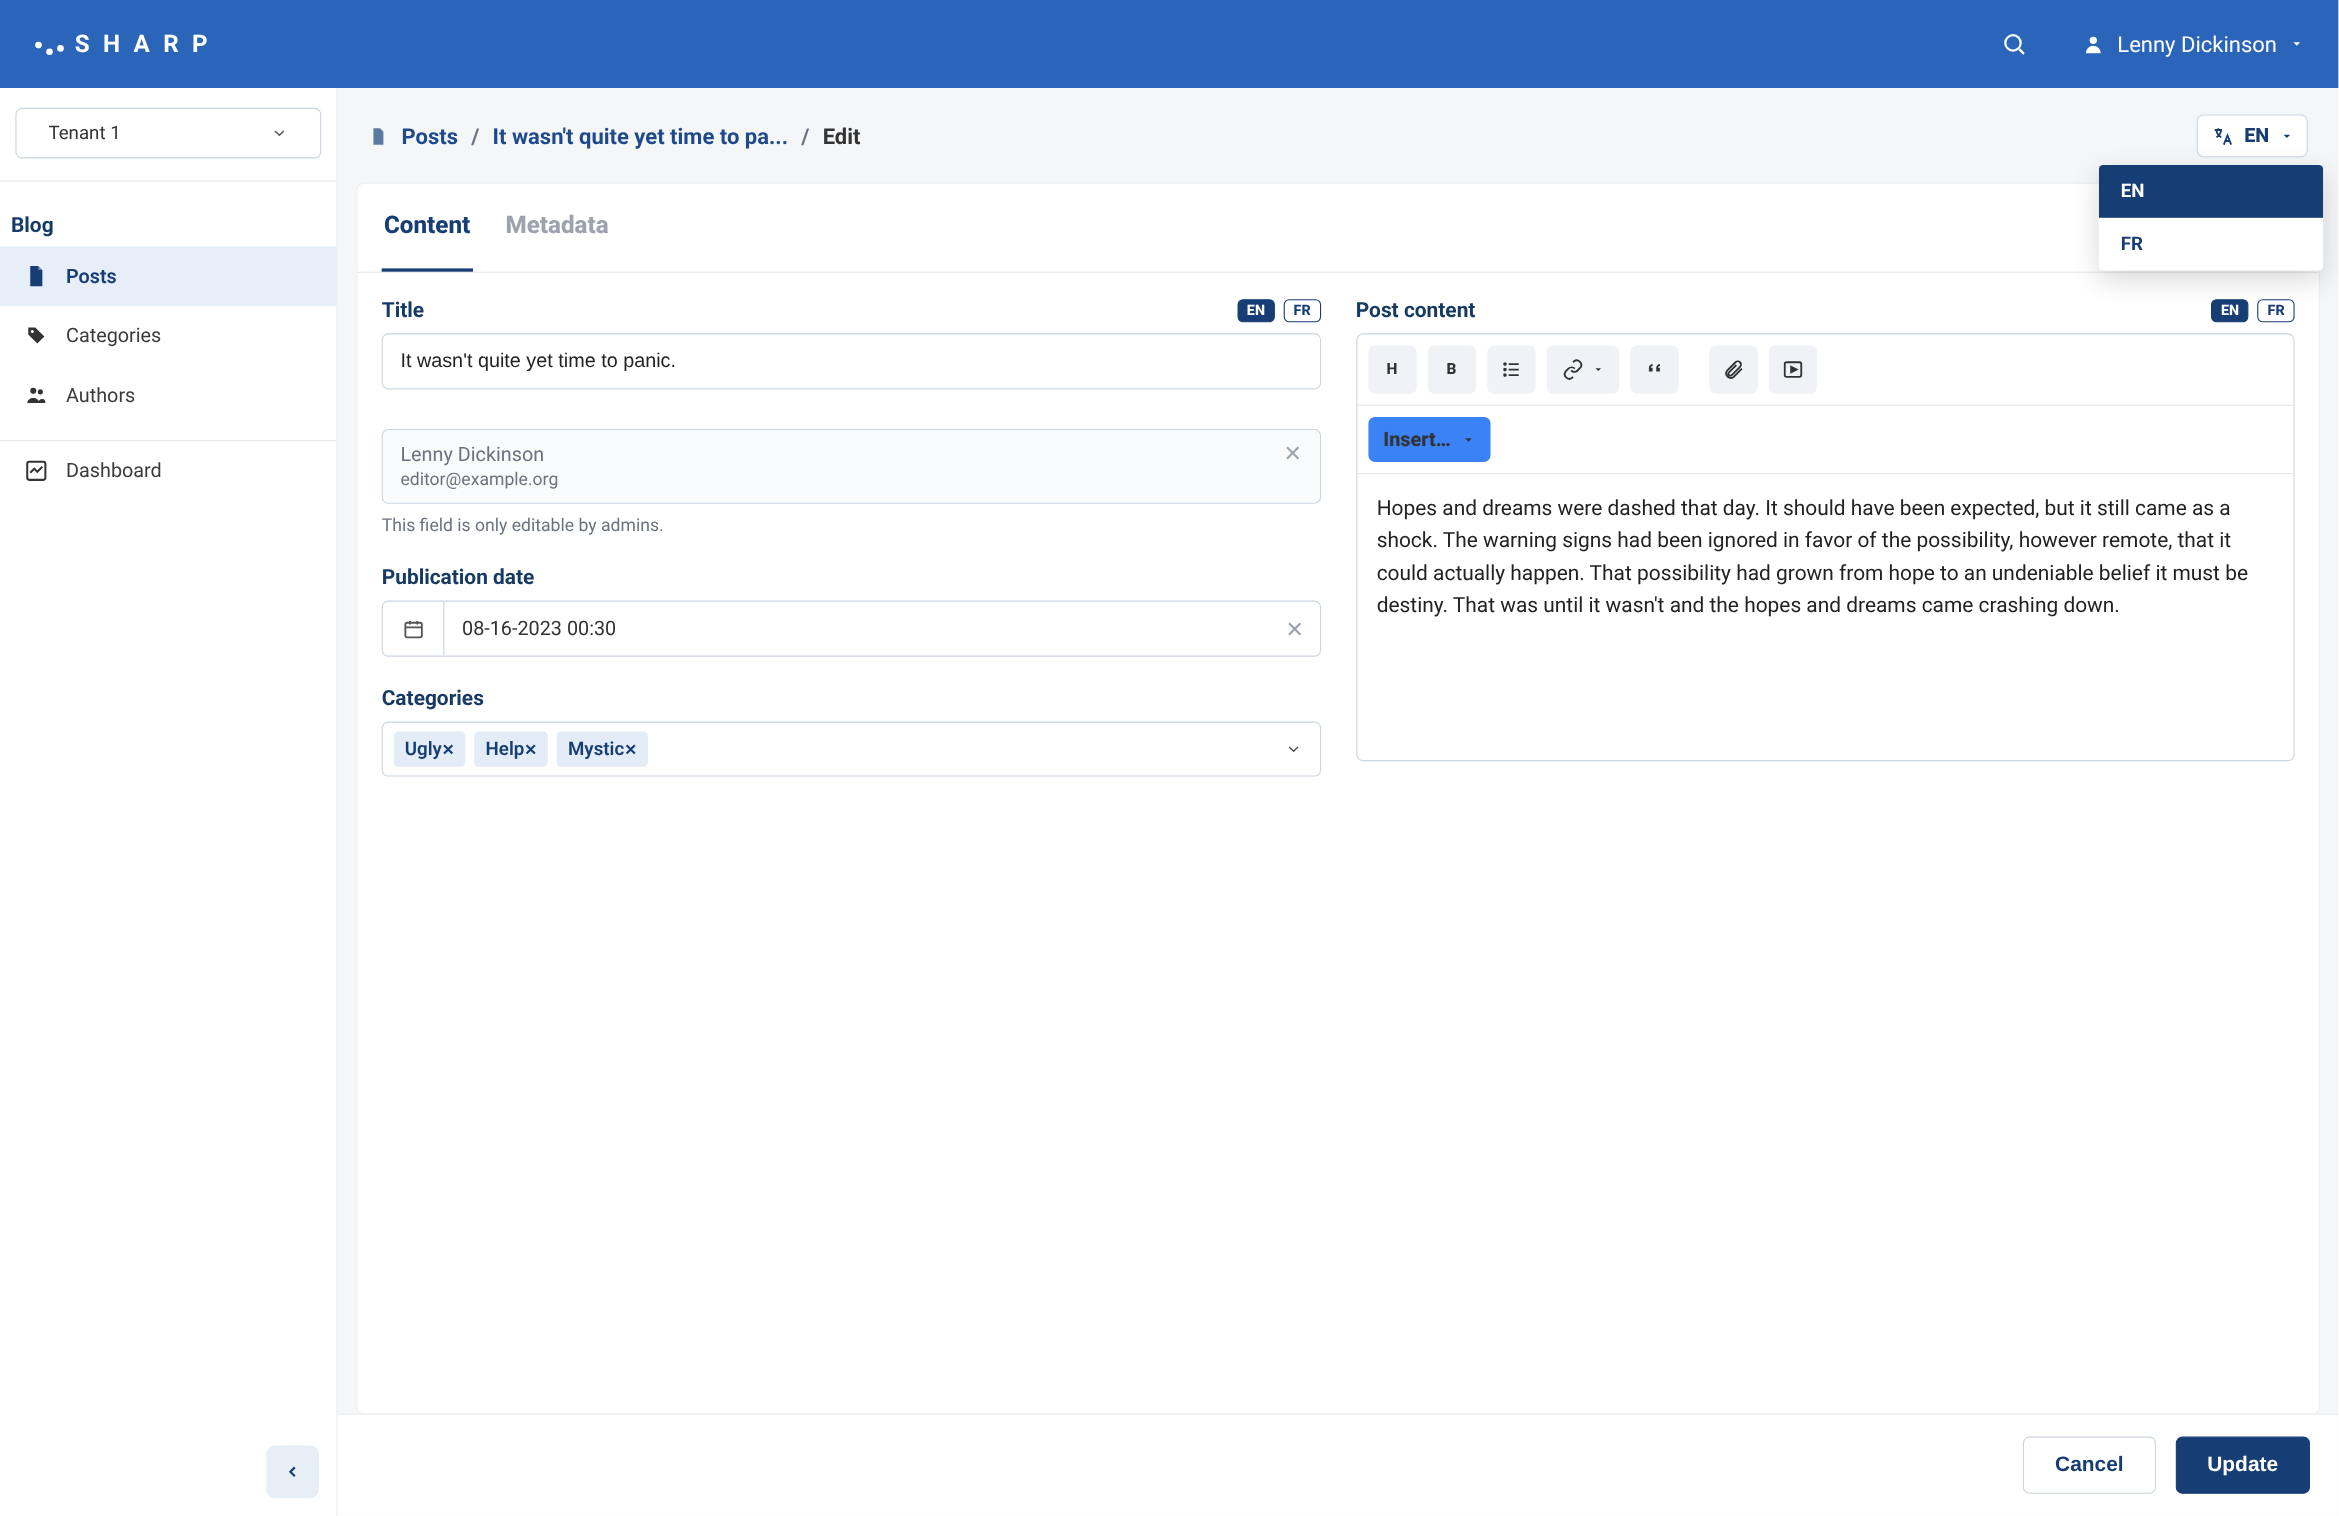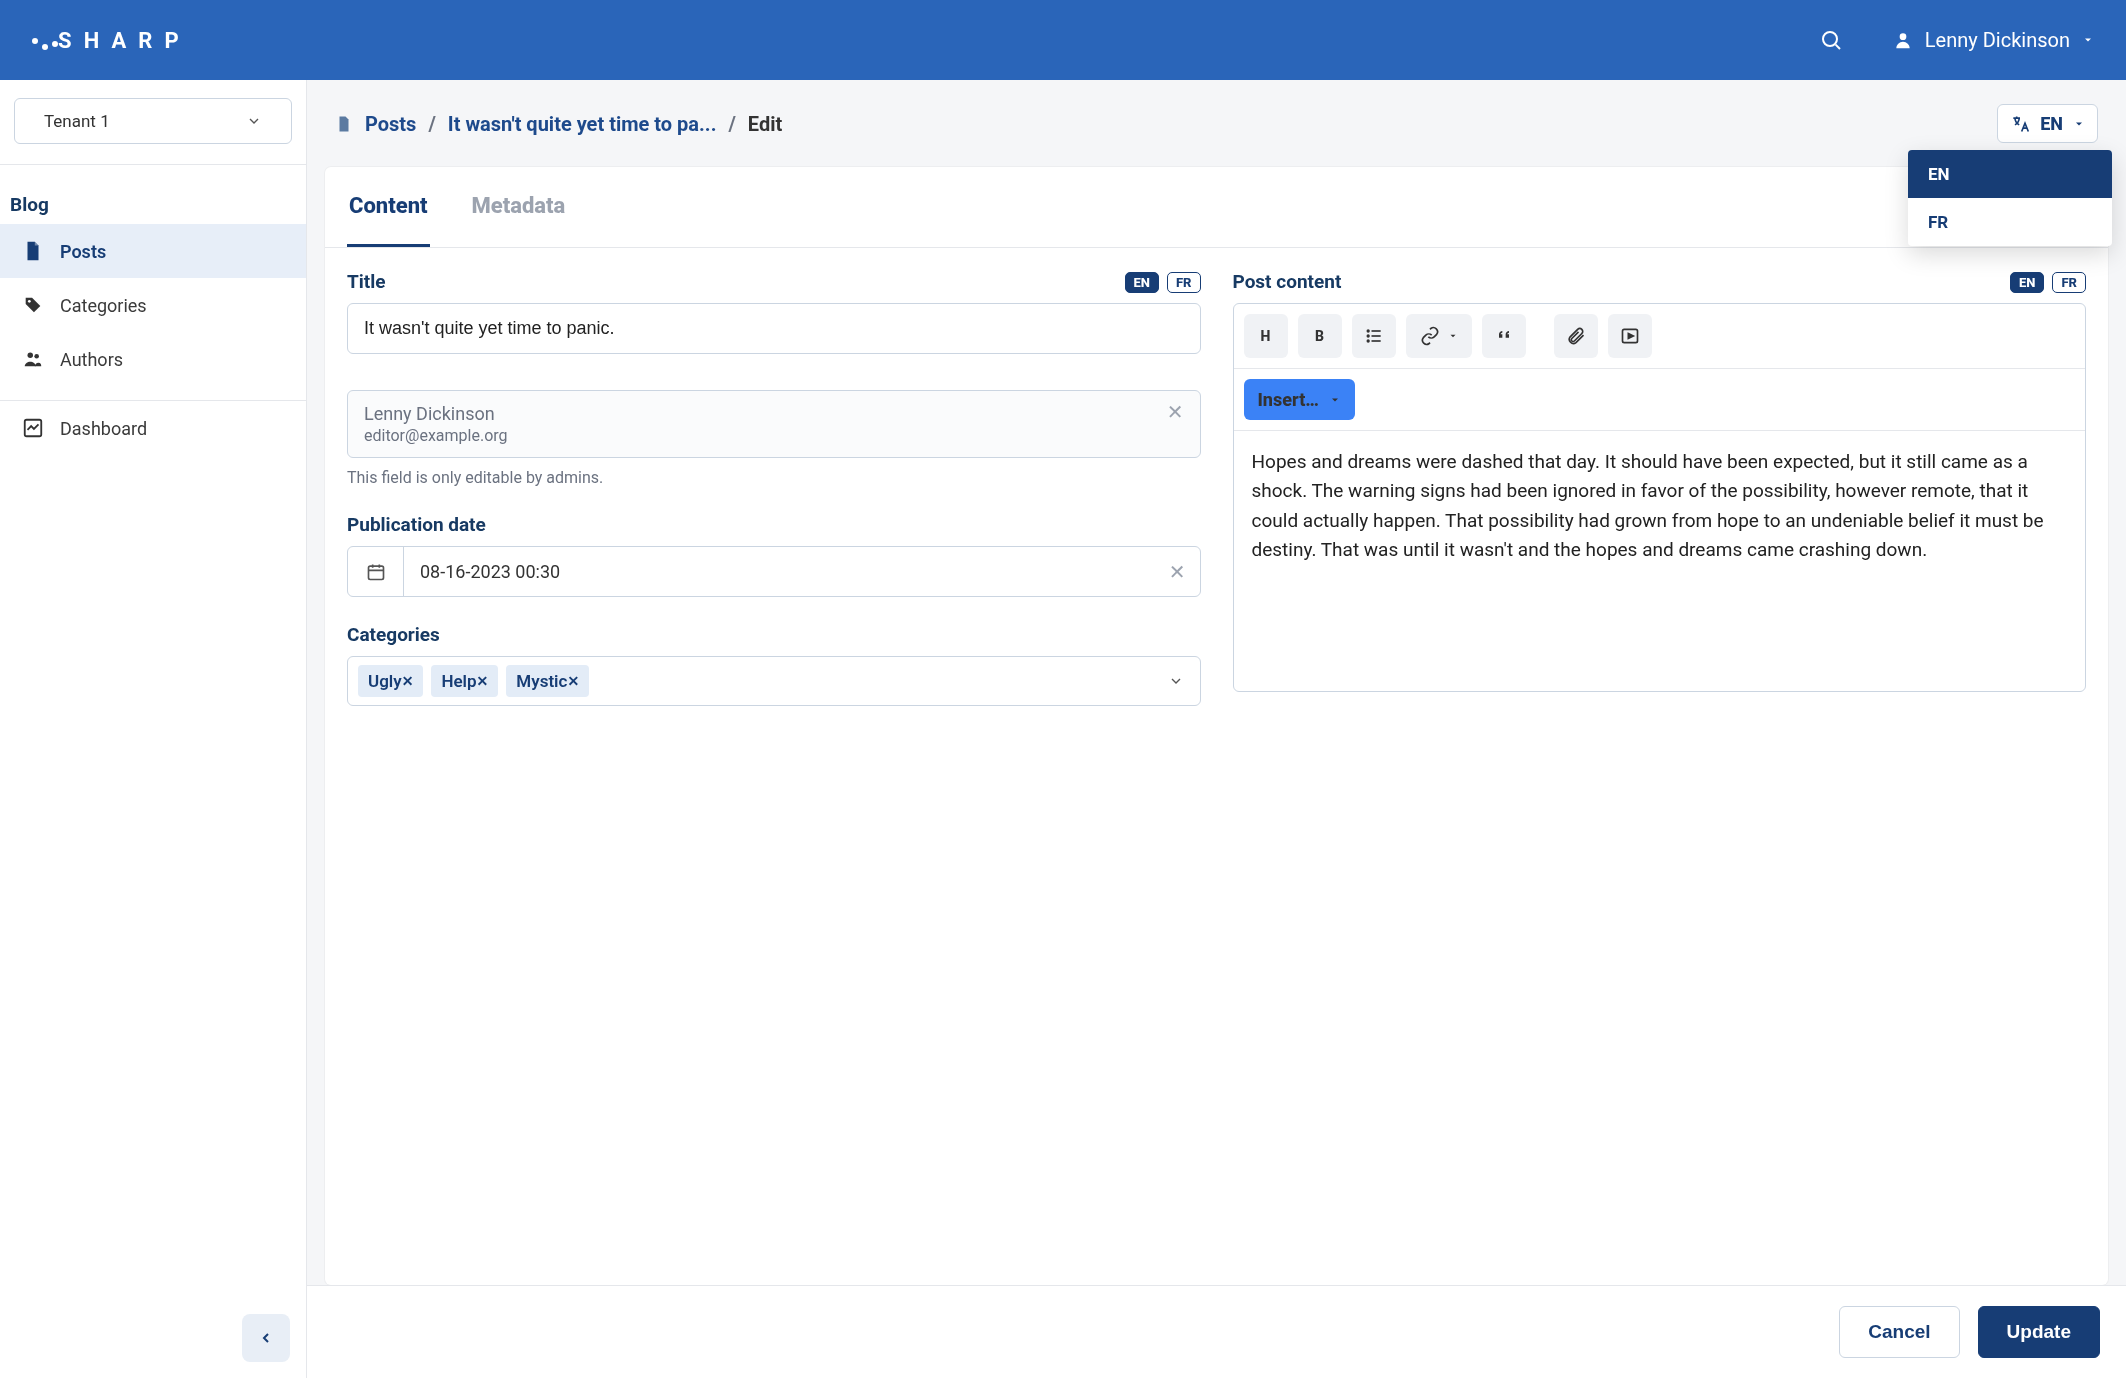--- a/index.html
+++ b/index.html
@@ -14,21 +14,21 @@
     --gray-500:#6b7280;
     --gray-600:#4b5563;
     --ink:#173a63;
     --border:#cbd5e1;
   }
   *{box-sizing:border-box}
   body{margin:0;font-family:-apple-system,BlinkMacSystemFont,"Segoe UI",Roboto,sans-serif;background:#fff;color:#1a202c;font-size:14px}
 
   
   .topbar{height:80px;background:linear-gradient(#2a65b9,#2a65b9);display:flex;align-items:center;justify-content:space-between;padding:0 32px;color:#fff}
-  .brand{display:flex;align-items:center;gap:0;font-weight:700;letter-spacing:.55em;font-size:22px}
+  .brand{display:flex;align-items:center;gap:10px;font-weight:700;letter-spacing:.55em;font-size:22px}
   .brand .dots{display:inline-flex;gap:4px;align-items:flex-end;height:20px}
   .brand .dots span{width:6px;height:6px;border-radius:50%;background:#fff;display:inline-block}
   .brand .dots span:nth-child(1){transform:translateY(-6px)}
   .brand .dots span:nth-child(2){transform:translateY(0)}
   .brand .dots span:nth-child(3){transform:translateY(-3px)}
   .topbar-right{display:flex;align-items:center;gap:50px}
   .search-btn,.user-btn{display:flex;align-items:center;gap:10px;color:#fff;cursor:pointer}
   .user-btn{font-size:20px;gap:12px}
 
   
@@ -50,21 +50,21 @@
   .crumbs{display:flex;align-items:center;gap:12px;color:var(--gray-500);font-size:20px;font-weight:700}
   .crumbs .lk{color:var(--blue-700);cursor:pointer}
   .crumbs .doc-icon{color:#5b7aa1}
   .lang-btn{border:1px solid var(--border);background:#fff;border-radius:6px;padding:8px 12px;display:flex;align-items:center;gap:10px;font-size:18px;font-weight:800;color:var(--blue-800);cursor:pointer}
   .lang-menu{position:absolute;top:70px;right:14px;width:204px;background:#fff;border-radius:4px;box-shadow:0 8px 24px rgba(0,0,0,.15);overflow:hidden;z-index:5}
   .lang-menu .item{padding:14px 20px;font-weight:700;font-size:17px;color:var(--blue-800);cursor:pointer}
   .lang-menu .item.active{background:var(--blue-800);color:#fff}
 
   
   .card{background:#fff;margin:16px 18px 0;border-radius:6px;flex:1;min-height:0;display:flex;flex-direction:column;box-shadow:0 0 0 1px rgba(0,0,0,0.03)}
-  .tabs{display:flex;gap:40px;padding:0 22px;border-bottom:1px solid var(--gray-100)}
+  .tabs{display:flex;gap:28px;padding:0 22px;border-bottom:1px solid var(--gray-100)}
   .tab{padding:26px 2px;font-size:22px;font-weight:800;color:var(--gray-400);cursor:pointer;border-bottom:3px solid transparent}
   .tab.active{color:var(--blue-800);border-bottom-color:var(--blue-800)}
 
   .form-area{display:flex;gap:32px;padding:22px 22px 12px;overflow:auto}
   .col{flex:1;min-width:0}
 
   .field{margin-bottom:26px}
   .field-head{display:flex;justify-content:space-between;align-items:flex-end;margin-bottom:10px}
   .field-label{font-size:19px;font-weight:700;color:var(--ink)}
   .chips{display:flex;gap:8px}

